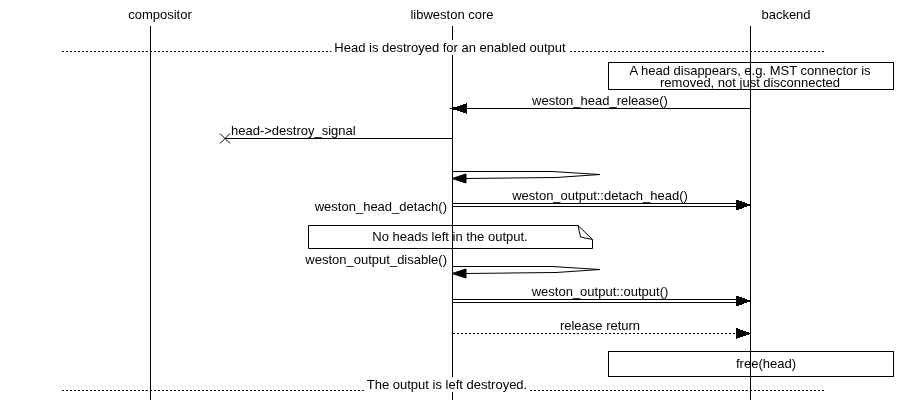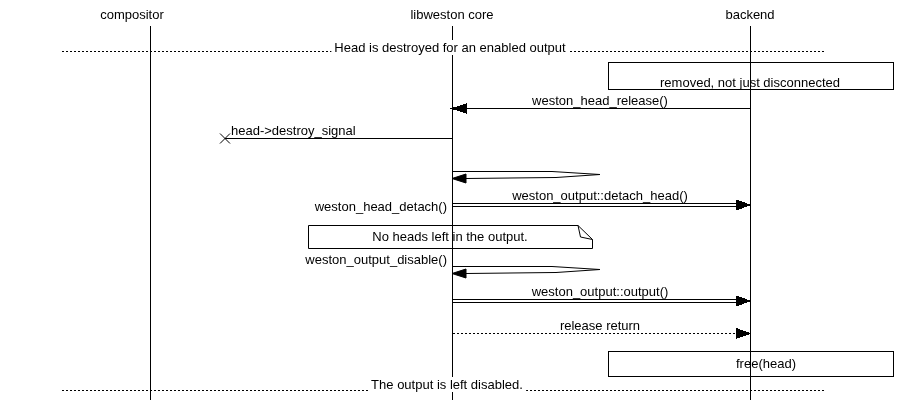--- a/index.html
+++ b/index.html
@@ -93,27 +93,28 @@
 
     <g>
       <rect x="608.5" y="351.5" width="285" height="25"></rect>
     </g>
 
     <g>
       <line x1="62" y1="390.5" x2="824" y2="390.5" stroke-dasharray="2,2"></line>
     </g>
   </svg>
 
-  <div class="lbl ctr" style="left:132px;top:7px;">compositor</div>
+  <div class="lbl ctr" style="left:160px;top:7px;">compositor</div>
   <div class="lbl ctr" style="left:452px;top:7px;">libweston core</div>
-  <div class="lbl ctr" style="left:750px;top:7px;">backend</div>
+  <div class="lbl ctr" style="left:786px;top:7px;">backend</div>
 
   <div class="lbl ctr divlbl" style="left:450px;top:40px;">Head is destroyed for an enabled output</div>
-  <div class="lbl ctr divlbl" style="left:447px;top:377px;">The output is left disabled.</div>
+  <div class="lbl ctr divlbl" style="left:447px;top:377px;">The output is left destroyed.</div>
 
+  <div class="lbl ctr notel" style="left:750px;top:64px;">A head disappears, e.g. MST connector is</div>
   <div class="lbl ctr notel" style="left:750px;top:76px;">removed, not just disconnected</div>
 
   <div class="lbl ctr" style="left:600px;top:93px;">weston_head_release()</div>
   <div class="lbl" style="left:231px;top:123px;">head-&gt;destroy_signal</div>
   <div class="lbl" style="right:453px;top:158px;margin-top:41px;">weston_head_detach()</div>
   <div class="lbl ctr" style="left:600px;top:188px;">weston_output::detach_head()</div>
   <div class="lbl ctr" style="left:450px;top:229px;">No heads left in the output.</div>
   <div class="lbl" style="right:453px;top:252px;margin-left:47px;">weston_output_disable()</div>
   <div class="lbl ctr" style="left:600px;top:284px;">weston_output::output()</div>
   <div class="lbl ctr" style="left:600px;top:318px;">release return</div>

